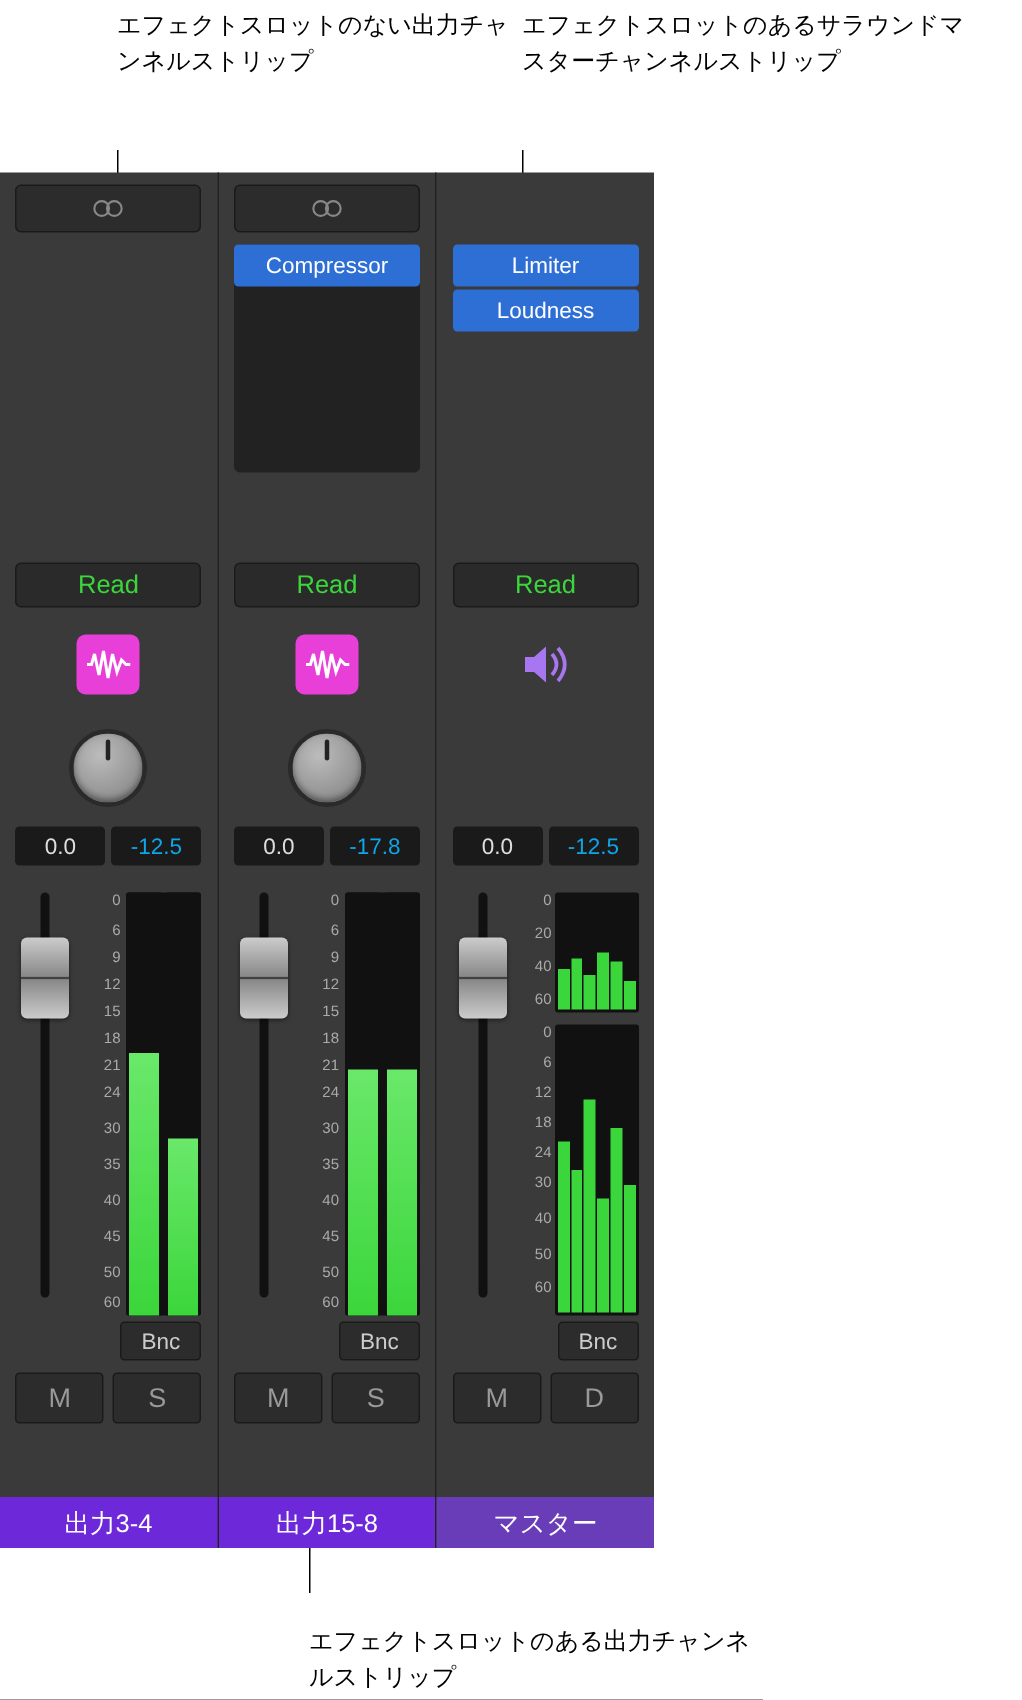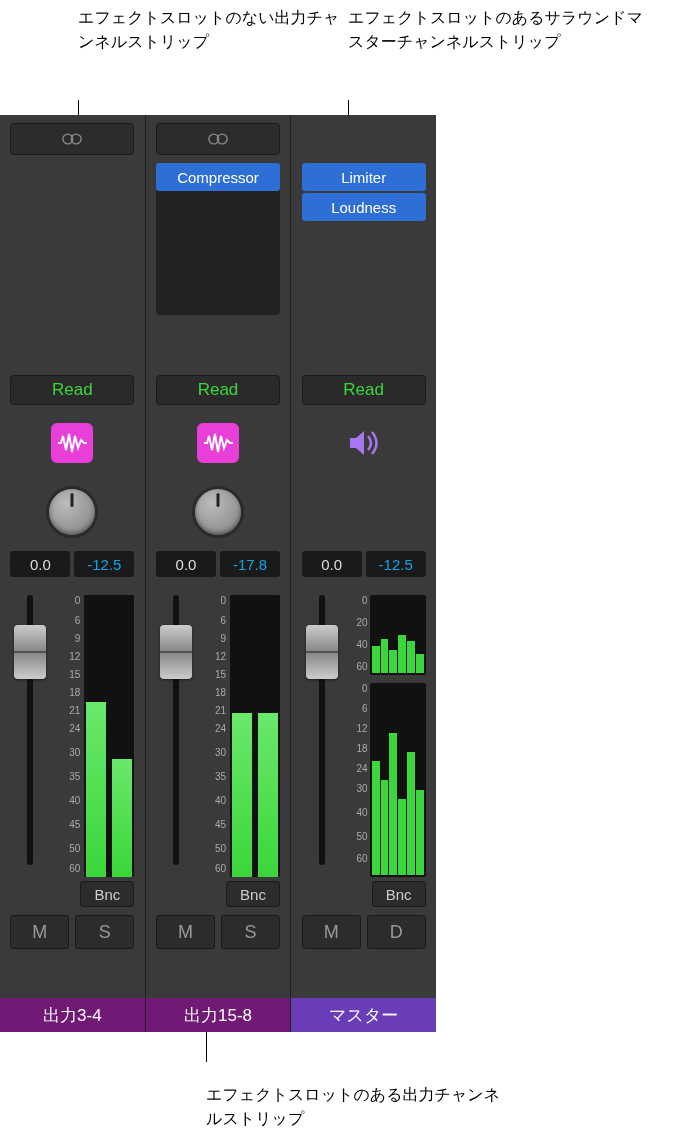--- a/index.html
+++ b/index.html
@@ -178,21 +178,21 @@
   }
   .ms-btn {
     flex:1; background:#2c2c2c; border:1px solid #1a1a1a; border-radius:3px;
     color:#999; font-size:18px; display:flex; align-items:center; justify-content:center;
   }
   .name-bar {
     width:100%; height:34px; color:#fff; font-size:17px;
     display:flex; align-items:center; justify-content:center;
     position:absolute; bottom:0; left:0;
   }
-  .name-magenta { background:#701a75; }
+  .name-magenta { background:#6d28d9; }
   .name-purple { background:#6a3db8; }
 
   
   .master-meters { flex:1; display:flex; flex-direction:column; gap:8px; }
   .master-meter { flex:1; background:#111; border-radius:2px; position:relative; }
   .master-scale { position:absolute; left:-24px; top:0; bottom:0; width:22px; color:#aaa; font-size:10px;}
   .master-scale div { position:absolute; right:0; }
 </style>
 </head>
 <body>

